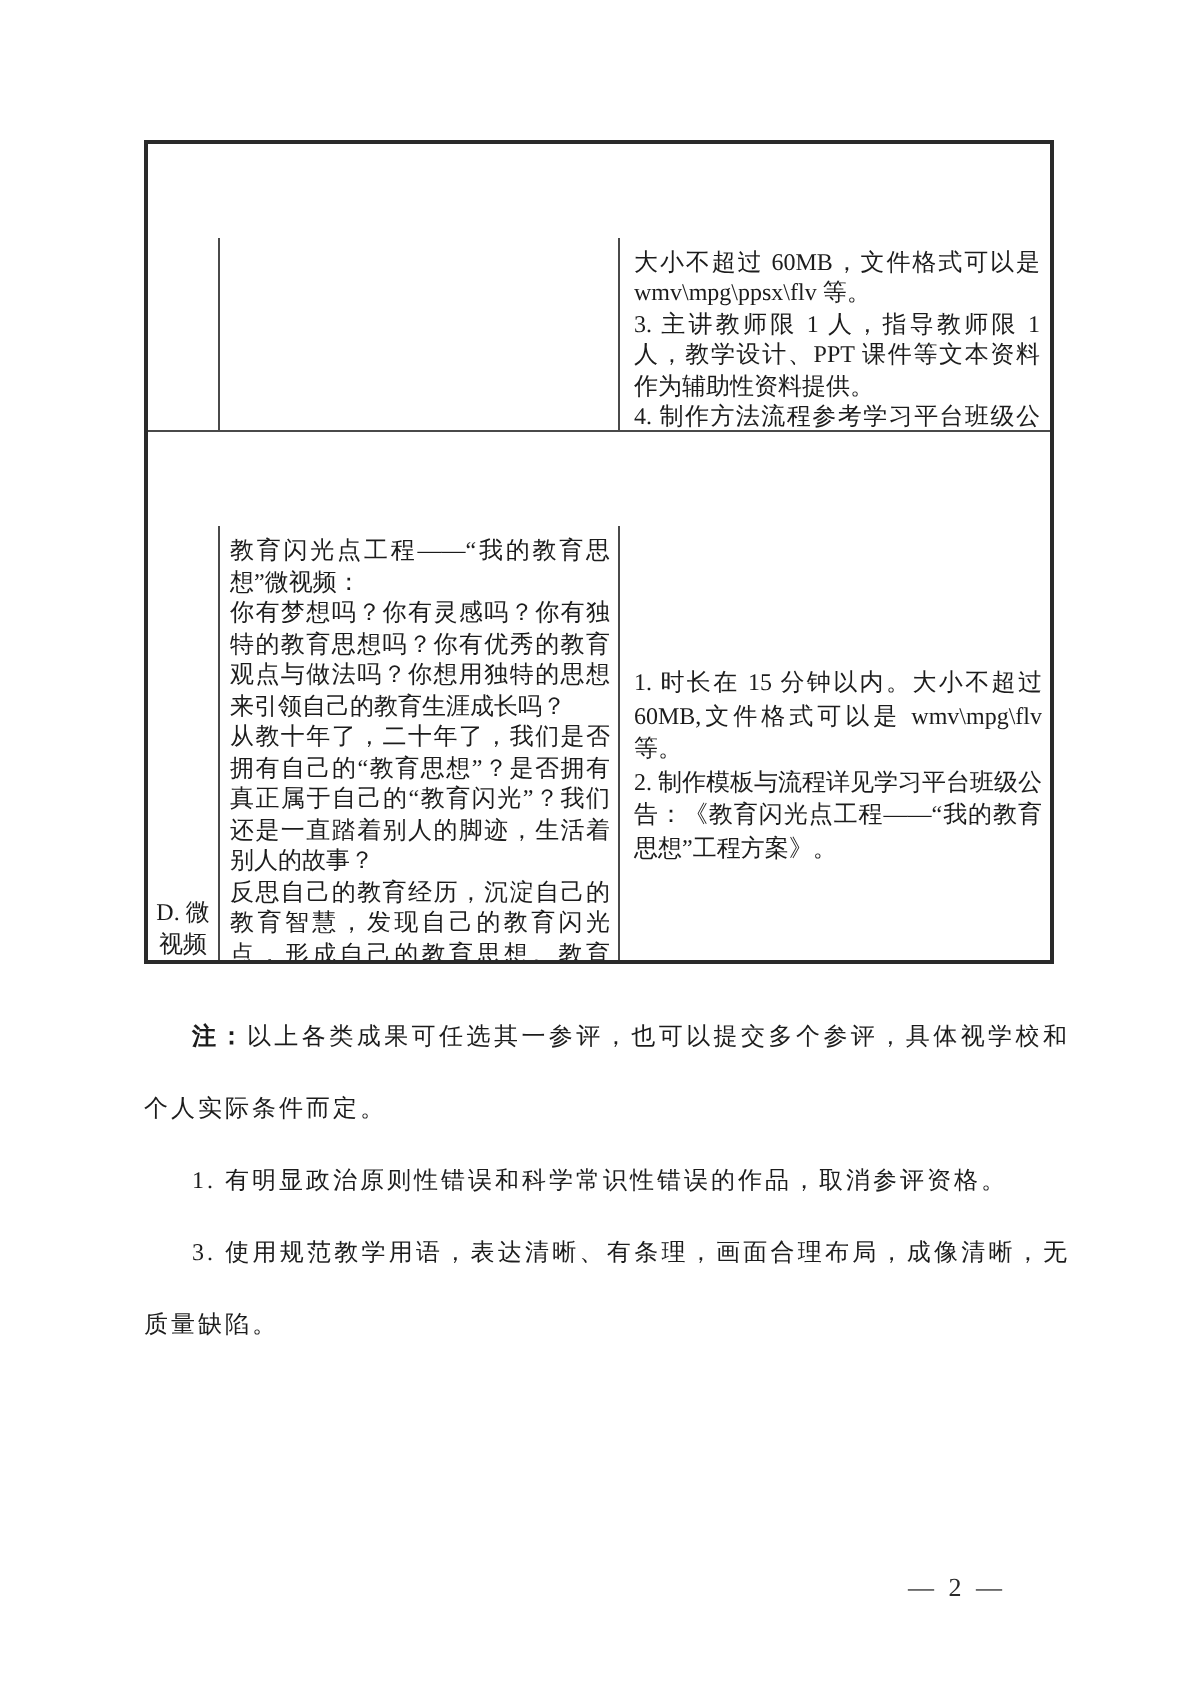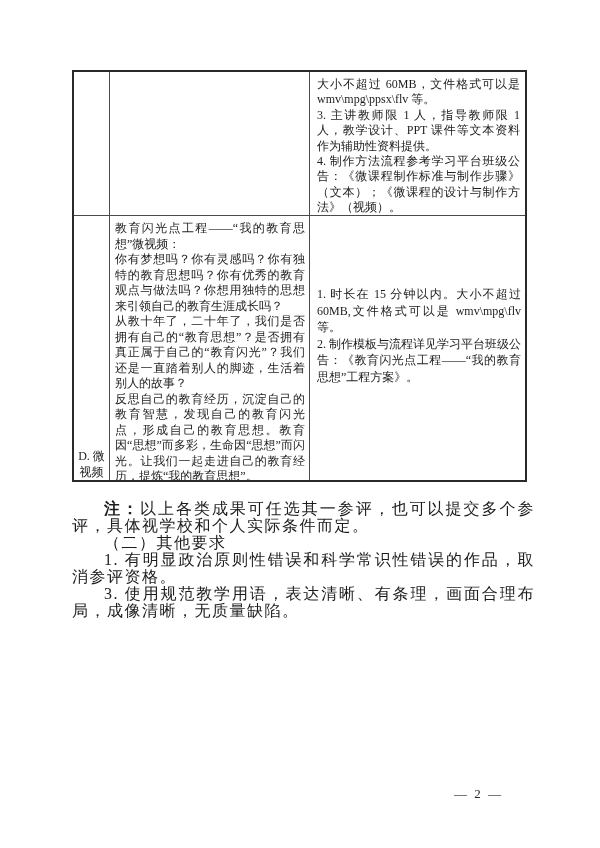--- a/index.html
+++ b/index.html
@@ -15,38 +15,38 @@
   }
   
   .tbl {
     position:absolute; left:72px; top:70px;
     width:455px; height:412px;
     border:2px solid #2a2a2a;
     display:grid;
     grid-template-columns:36px 200px 1fr;
     grid-template-rows:144px 1fr;
   }
-  .cell { border-right:1px solid #4a4a4a; border-bottom:1px solid #4a4a4a; overflow:hidden; }
+  .cell { border-right:1px solid #4a4a4a; border-bottom:1px solid #4a4a4a; overflow:hidden;margin-top:47px; }
   .cell.last-col { border-right:none; }
   .cell.last-row { border-bottom:none; }
   .cell p { margin:0; }
   .t-txt { font-size:12px; line-height:15.4px; text-align:justify; }
   .c-req1 { padding:5px 5px 2px 7px; }
   .c-desc { padding:5px 4px 2px 5px; line-height:15.5px; }
   .c-req2 { padding:70px 4px 2px 7px; line-height:16.6px; }
   .c-label {
     display:flex; flex-direction:column; align-items:center;
     justify-content:flex-end; padding-top:46px;
     font-size:12px; line-height:16px; text-align:center;
   }
   .bold { font-weight:normal; }
   
   .notes {
     position:absolute; left:72px; top:500px; width:463px;
-    font-size:16px; line-height:17px; letter-spacing:1.5px;
+    font-size:12px; line-height:36px; letter-spacing:1.5px;
     text-align:justify;
   }
   .para { margin:0; text-indent:2em; }
   
   .pagenum {
     position:absolute; left:72px; top:786px; width:463px;
     text-align:right; padding-right:32px;
     font-size:13px; letter-spacing:2px; color:#2a2a2a;
   }
 </style>
@@ -76,20 +76,19 @@
       <p>反思自己的教育经历，沉淀自己的教育智慧，发现自己的教育闪光点，形成自己的教育思想。教育因“思想”而多彩，生命因“思想”而闪光。让我们一起走进自己的教育经历，提炼“我的教育思想”。</p>
     </div>
     <div class="cell c-req2 t-txt last-col last-row">
       <p>1. 时长在 15 分钟以内。大小不超过 60MB,文件格式可以是 wmv\mpg\flv 等。</p>
       <p>2. 制作模板与流程详见学习平台班级公告：《教育闪光点工程——“我的教育思想”工程方案》。</p>
     </div>
   </div>
 
   <div class="notes">
     <p class="para"><b>注：</b><span>以上各类成果可任选其一参评，也可以提交多个参评，具体视学校和个人实际条件而定。</span></p>
-    <p class="para">（二）其他要求</p>
     <p class="para">1. 有明显政治原则性错误和科学常识性错误的作品，取消参评资格。</p>
     <p class="para">3. 使用规范教学用语，表达清晰、有条理，画面合理布局，成像清晰，无质量缺陷。</p>
   </div>
 
   <div class="pagenum">— 2 —</div>
 
 </div>
 
 </body></html>

